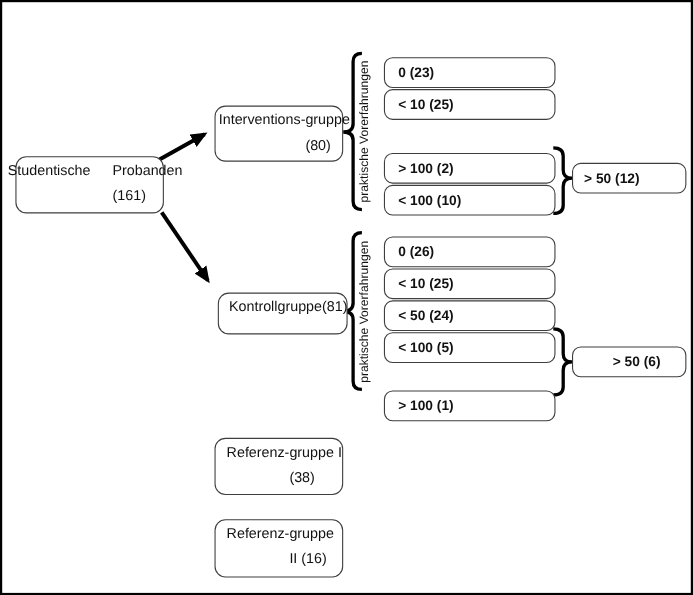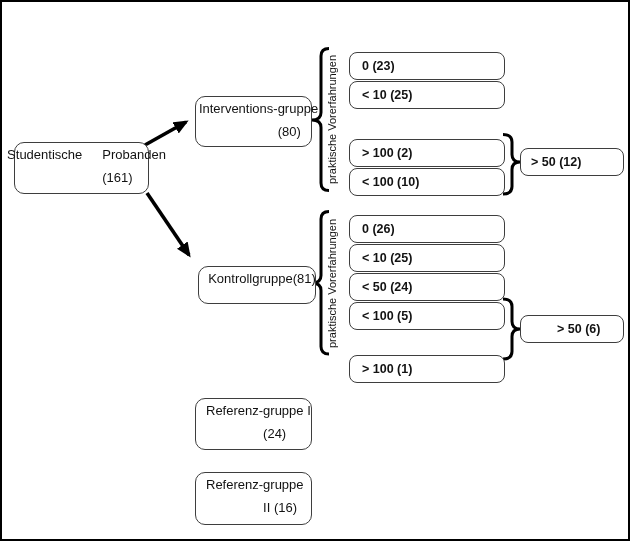--- a/index.html
+++ b/index.html
@@ -108,21 +108,21 @@
     <span>gruppe (80)</span>
   </div>
 
   <div class="rbox" style="left:196px;top:264px;width:118px;height:38px;">
     <span>Kontrollgruppe</span>
     <span>(81)</span>
   </div>
 
   <div class="rbox" style="left:193px;top:396px;width:117px;height:52px;">
     <span>Referenz-</span>
-    <span>gruppe I (24)</span>
+    <span>gruppe I (38)</span>
   </div>
   <div class="rbox" style="left:193px;top:470px;width:117px;height:53px;">
     <span>Referenz-</span>
     <span>gruppe II (16)</span>
   </div>
 
   <div class="vlabel" style="left:251px;top:110px;">praktische Vorerfahrungen</div>
   <div class="vlabel" style="left:251px;top:274px;">praktische Vorerfahrungen</div>
 
   <div class="smallbox" style="top:50px;">0 (23)</div>

